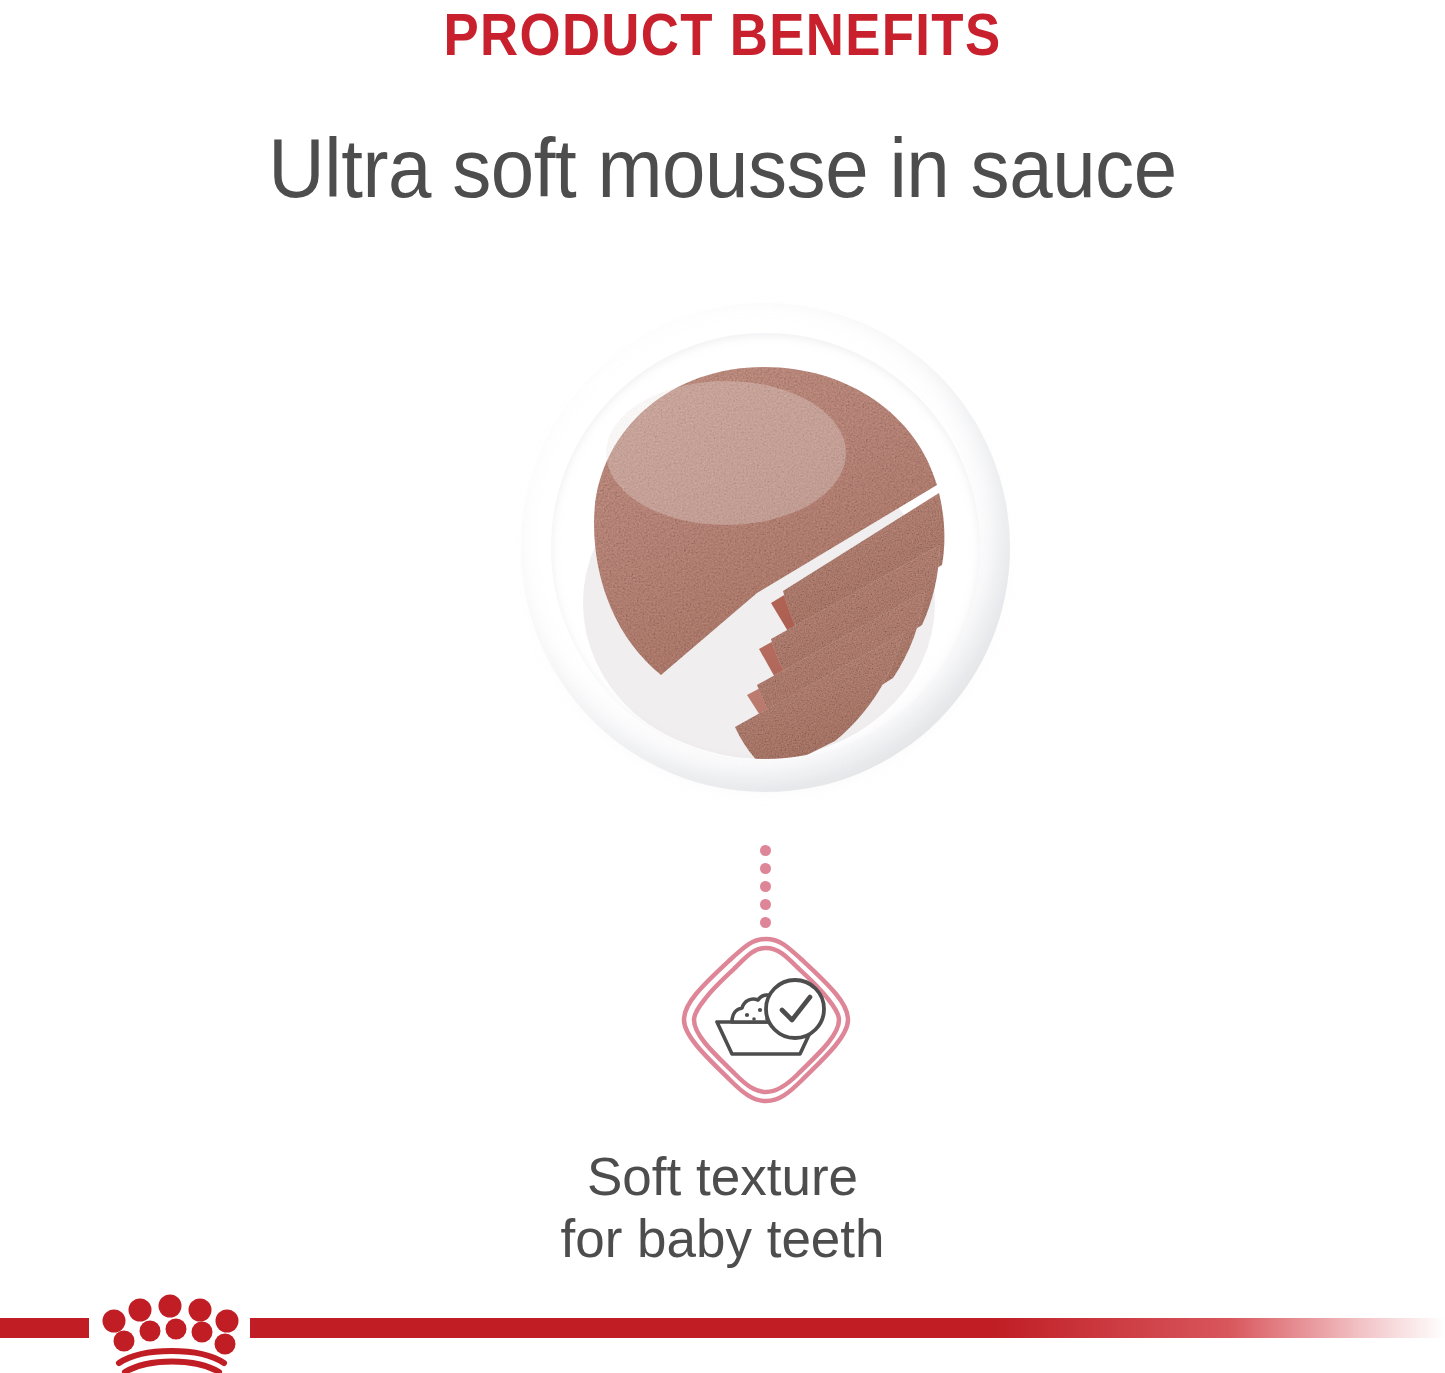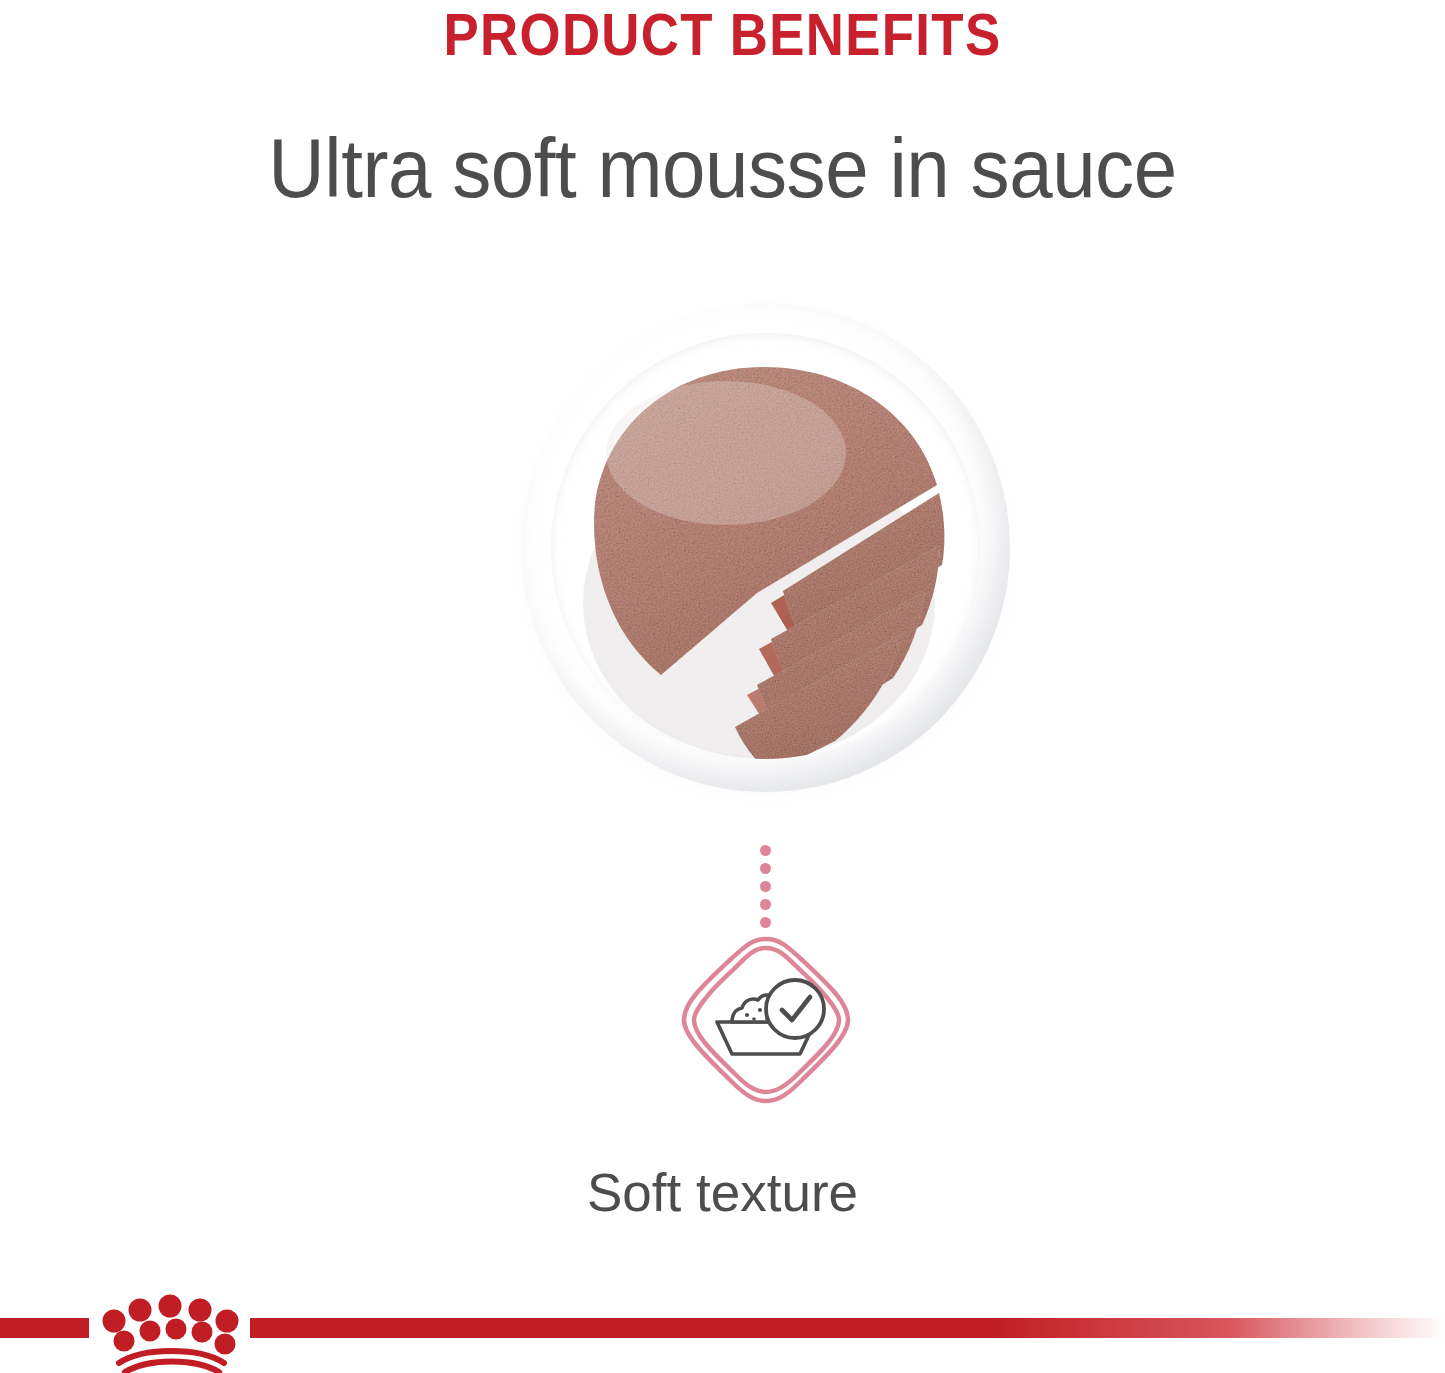--- a/index.html
+++ b/index.html
@@ -140,21 +140,21 @@
     left: 0;
     top: 1146px;
     width: 1445px;
     text-align: center;
     color: #4D4D4D;
     font-family: "Liberation Sans", sans-serif;
     font-size: 53px;
     line-height: 62px;
     letter-spacing: 0px;
   }
-  #benefit-caption .cap-line { display: block; margin-top: 16px; }
+  #benefit-caption .cap-line { display: block; }
 
   
   #footer {
     position: absolute;
     left: 0;
     bottom: 0;
     width: 1445px;
     height: 93px;
   }
   .rule-left {
@@ -333,20 +333,21 @@
   </g>
 
   <g>
     <circle cx="119" cy="79" r="29" fill="#ffffff" stroke="#4D4D4D" stroke-width="3.8"></circle>
     <path d="M106,80 L116,90 L134,67" fill="none" stroke="#4D4D4D" stroke-width="4.6" stroke-linecap="round" stroke-linejoin="round"></path>
   </g>
 </svg>
 
 <div id="benefit-caption">
   <span class="cap-line">Soft texture</span>
+  <span class="cap-line">for baby teeth</span>
 </div>
 
 <div id="footer">
   <div class="rule-left"></div>
   <div class="rule-right"></div>
 
   <svg id="crown-logo" viewBox="0 0 165 85">
     <g fill="#C01D24">
 
       <circle cx="26" cy="33" r="11.5"></circle>

